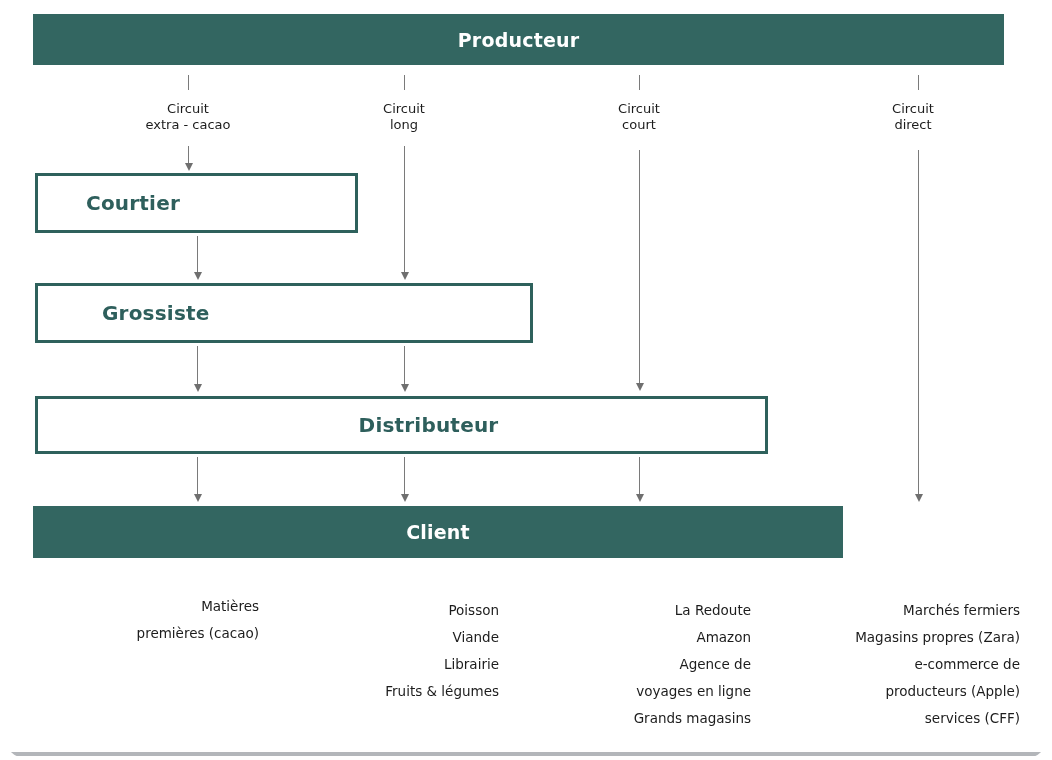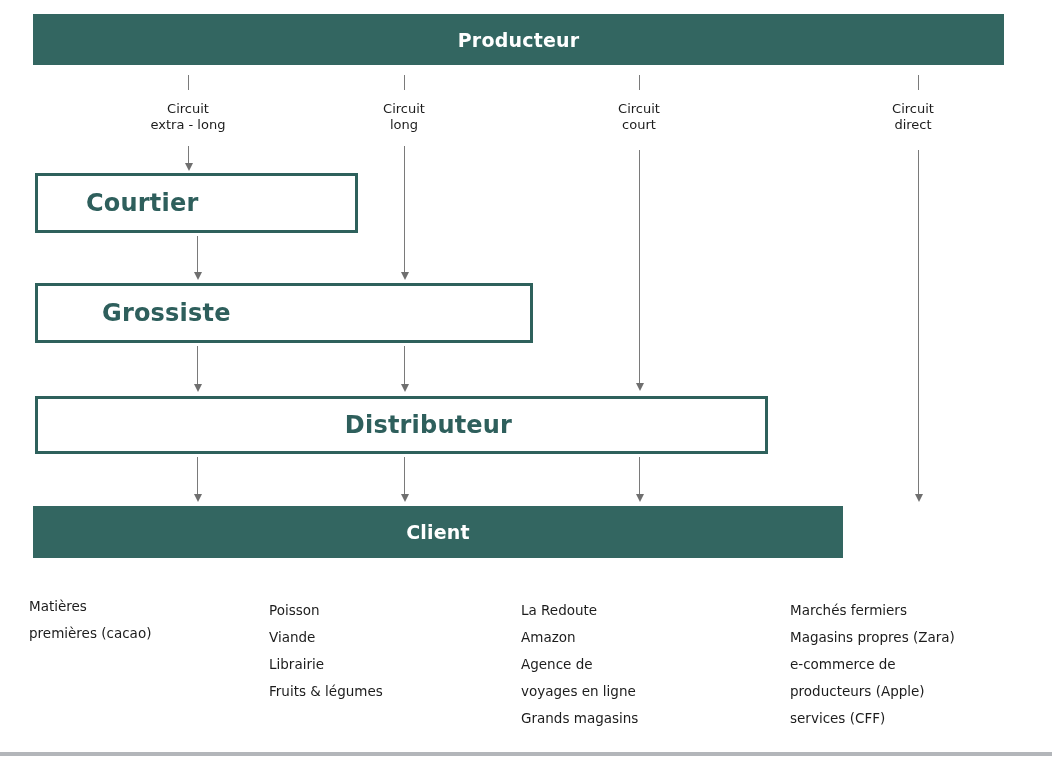--- a/index.html
+++ b/index.html
@@ -3,20 +3,21 @@
 <meta charset="utf-8">
 <style>
   html, body { margin: 0; padding: 0; background: #ffffff; }
   .stage {
     position: relative;
     width: 1052px;
     height: 760px;
     background: #ffffff;
     font-family: "DejaVu Sans", sans-serif;
     overflow: hidden;
+    border-radius: 32px;
   }
   .bar {
     position: absolute;
     background: var(--teal, #336661);
     color: #ffffff;
     display: flex;
     align-items: center;
     justify-content: center;
     font-weight: bold;
     font-size: 19px;
@@ -26,21 +27,21 @@
   .bar-client     { left: 33px; top: 506px; width: 810px; height: 52px; }
   .obox {
     position: absolute;
     background: #ffffff;
     border: 3px solid var(--teal-border, #2e615c);
     box-sizing: border-box;
     display: flex;
     align-items: center;
     color: var(--teal-text, #2e5f5c);
     font-weight: bold;
-    font-size: 24px;
+    font-size: 20px;
     letter-spacing: 0.2px;
   }
   .obox-courtier     { left: 35px; top: 173px; width: 323px; height: 60px; padding-left: 48px; }
   .obox-grossiste    { left: 35px; top: 283px; width: 498px; height: 60px; padding-left: 64px; }
   .obox-distributeur { left: 35px; top: 396px; width: 733px; height: 58px; justify-content: center; padding-left: 54px; }
   .circuit-label {
     position: absolute;
     top: 101px;
     width: 160px;
     text-align: center;
@@ -48,21 +49,21 @@
     line-height: 16px;
     color: var(--ink, #1c1c1c);
   }
   .cl-1 { left: 108px; }
   .cl-2 { left: 324px; }
   .cl-3 { left: 559px; }
   .cl-4 { left: 833px; }
   .examples {
     position: absolute;
     width: 230px;
-    text-align: left;
+    text-align: right;
     font-size: 13.5px;
     line-height: 27px;
     color: var(--ink, #1c1c1c);
   }
   .ex-1 { left: 29px;  top: 593px; }
   .ex-2 { left: 269px; top: 597px; }
   .ex-3 { left: 521px; top: 597px; }
   .ex-4 { left: 790px; top: 597px; }
   .vline {
     position: absolute;
@@ -87,21 +88,21 @@
 <body>
 
 <div class="stage">
 
   <div class="bar bar-producteur">
     <span>Producteur</span>
   </div>
 
   <div class="circuit-label cl-1">
     <div>Circuit</div>
-    <div>extra - long</div>
+    <div>extra - cacao</div>
   </div>
   <div class="circuit-label cl-2">
     <div>Circuit</div>
     <div>long</div>
   </div>
   <div class="circuit-label cl-3">
     <div>Circuit</div>
     <div>court</div>
   </div>
   <div class="circuit-label cl-4">

